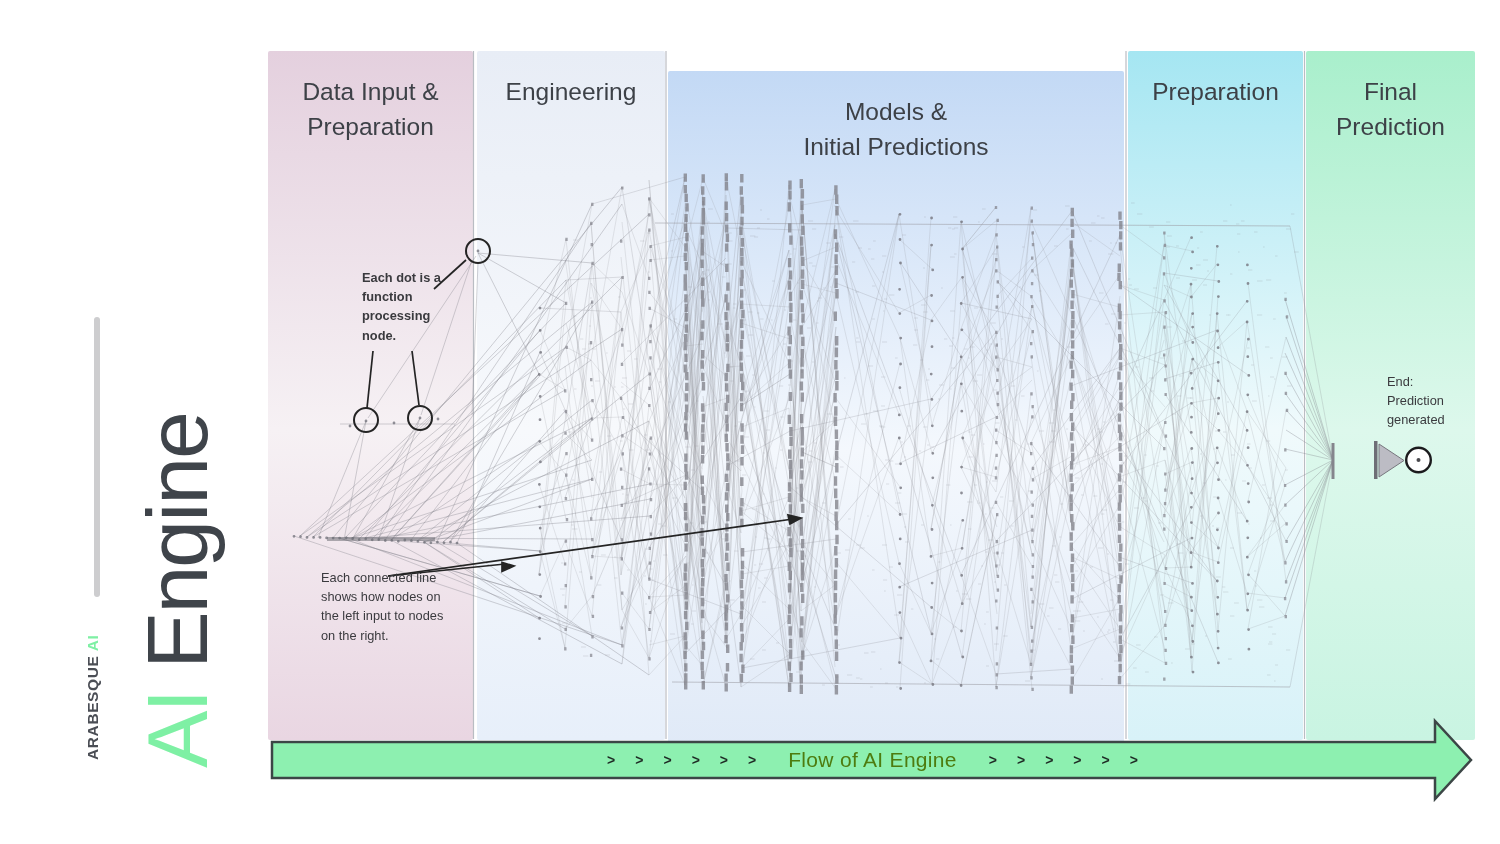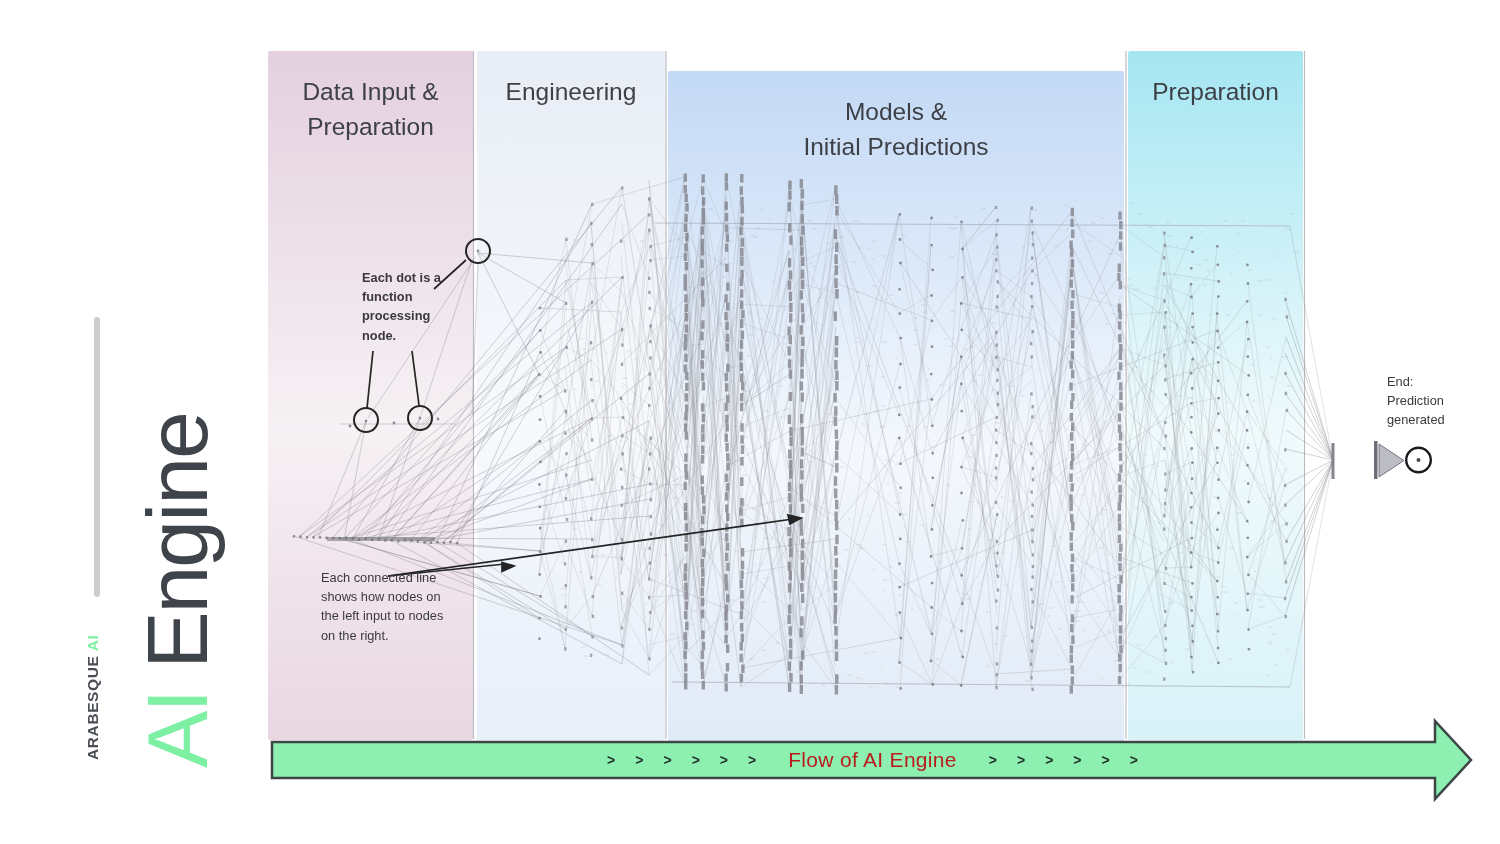--- a/index.html
+++ b/index.html
@@ -15,21 +15,21 @@
       writing-mode:vertical-rl;transform:rotate(180deg);font-size:86px;letter-spacing:-2px;
       white-space:nowrap;display:flex;align-items:center;}
   .brand-sub{position:absolute;left:84px;top:608px;height:152px;z-index:4;
       writing-mode:vertical-rl;transform:rotate(180deg);font-size:15.5px;font-weight:bold;
       letter-spacing:.6px;color:#4b4e55;white-space:nowrap;}
   .brand-line{position:absolute;left:94px;top:317px;width:6px;height:280px;background:#cdcdcf;
       border-radius:3px;z-index:4;}
   #flow-arrow{position:absolute;left:270px;top:718px;width:1210px;height:86px;z-index:5;}
   #flow-label-row{position:absolute;left:0;top:22px;width:1205px;height:40px;display:flex;
       align-items:center;justify-content:center;gap:10px;}
-  #flow-label{font-size:21px;color:#b91c1c;margin:0 12px;letter-spacing:.3px;}
+  #flow-label{font-size:21px;color:#4d7c0f;margin:0 12px;letter-spacing:.3px;}
   .chev{font-size:14px;font-weight:bold;color:#1e2a24;margin:0 10px;}
 </style>
 </head>
 <body>
 
 <div id="stage">
 
   <div class="col" id="col0" style="left: 268px; width: 205px; background: linear-gradient(rgb(228, 208, 222) 0%, rgb(246, 241, 244) 55%, rgb(233, 214, 226) 100%);">
     <div class="col-h">
       <span>Data Input &amp;</span>
@@ -43,20 +43,26 @@
   </div>
   <div class="col" id="col2" style="left: 668px; width: 456px; background: linear-gradient(rgb(195, 217, 245) 0%, rgb(244, 248, 253) 55%, rgb(223, 233, 247) 100%); margin-top: 20px;">
     <div class="col-h">
       <span>Models &amp;</span>
       <span>Initial Predictions</span>
     </div>
   </div>
   <div class="col" id="col3" style="left: 1128px; width: 175px; background: linear-gradient(rgb(165, 230, 242) 0%, rgb(240, 250, 252) 55%, rgb(216, 242, 248) 100%);">
     <div class="col-h">
       <span>Preparation</span>
+    </div>
+  </div>
+  <div class="col" id="col4" style="left: 1306px; width: 169px; background: linear-gradient(rgb(169, 239, 204) 0%, rgb(221, 248, 236) 55%, rgb(201, 244, 226) 100%);">
+    <div class="col-h">
+      <span>Final</span>
+      <span>Prediction</span>
     </div>
   </div>
 
   <svg id="net" width="1500" height="844" viewBox="0 0 1500 844">
     <g stroke="#b2b6bd" stroke-width="1.2" opacity="0.9">
       <line x1="473.5" y1="51" x2="473.5" y2="739"></line>
       <line x1="666" y1="51" x2="666" y2="739"></line>
       <line x1="1126" y1="51" x2="1126" y2="739"></line>
       <line x1="1304.5" y1="51" x2="1304.5" y2="739"></line>
     </g>

